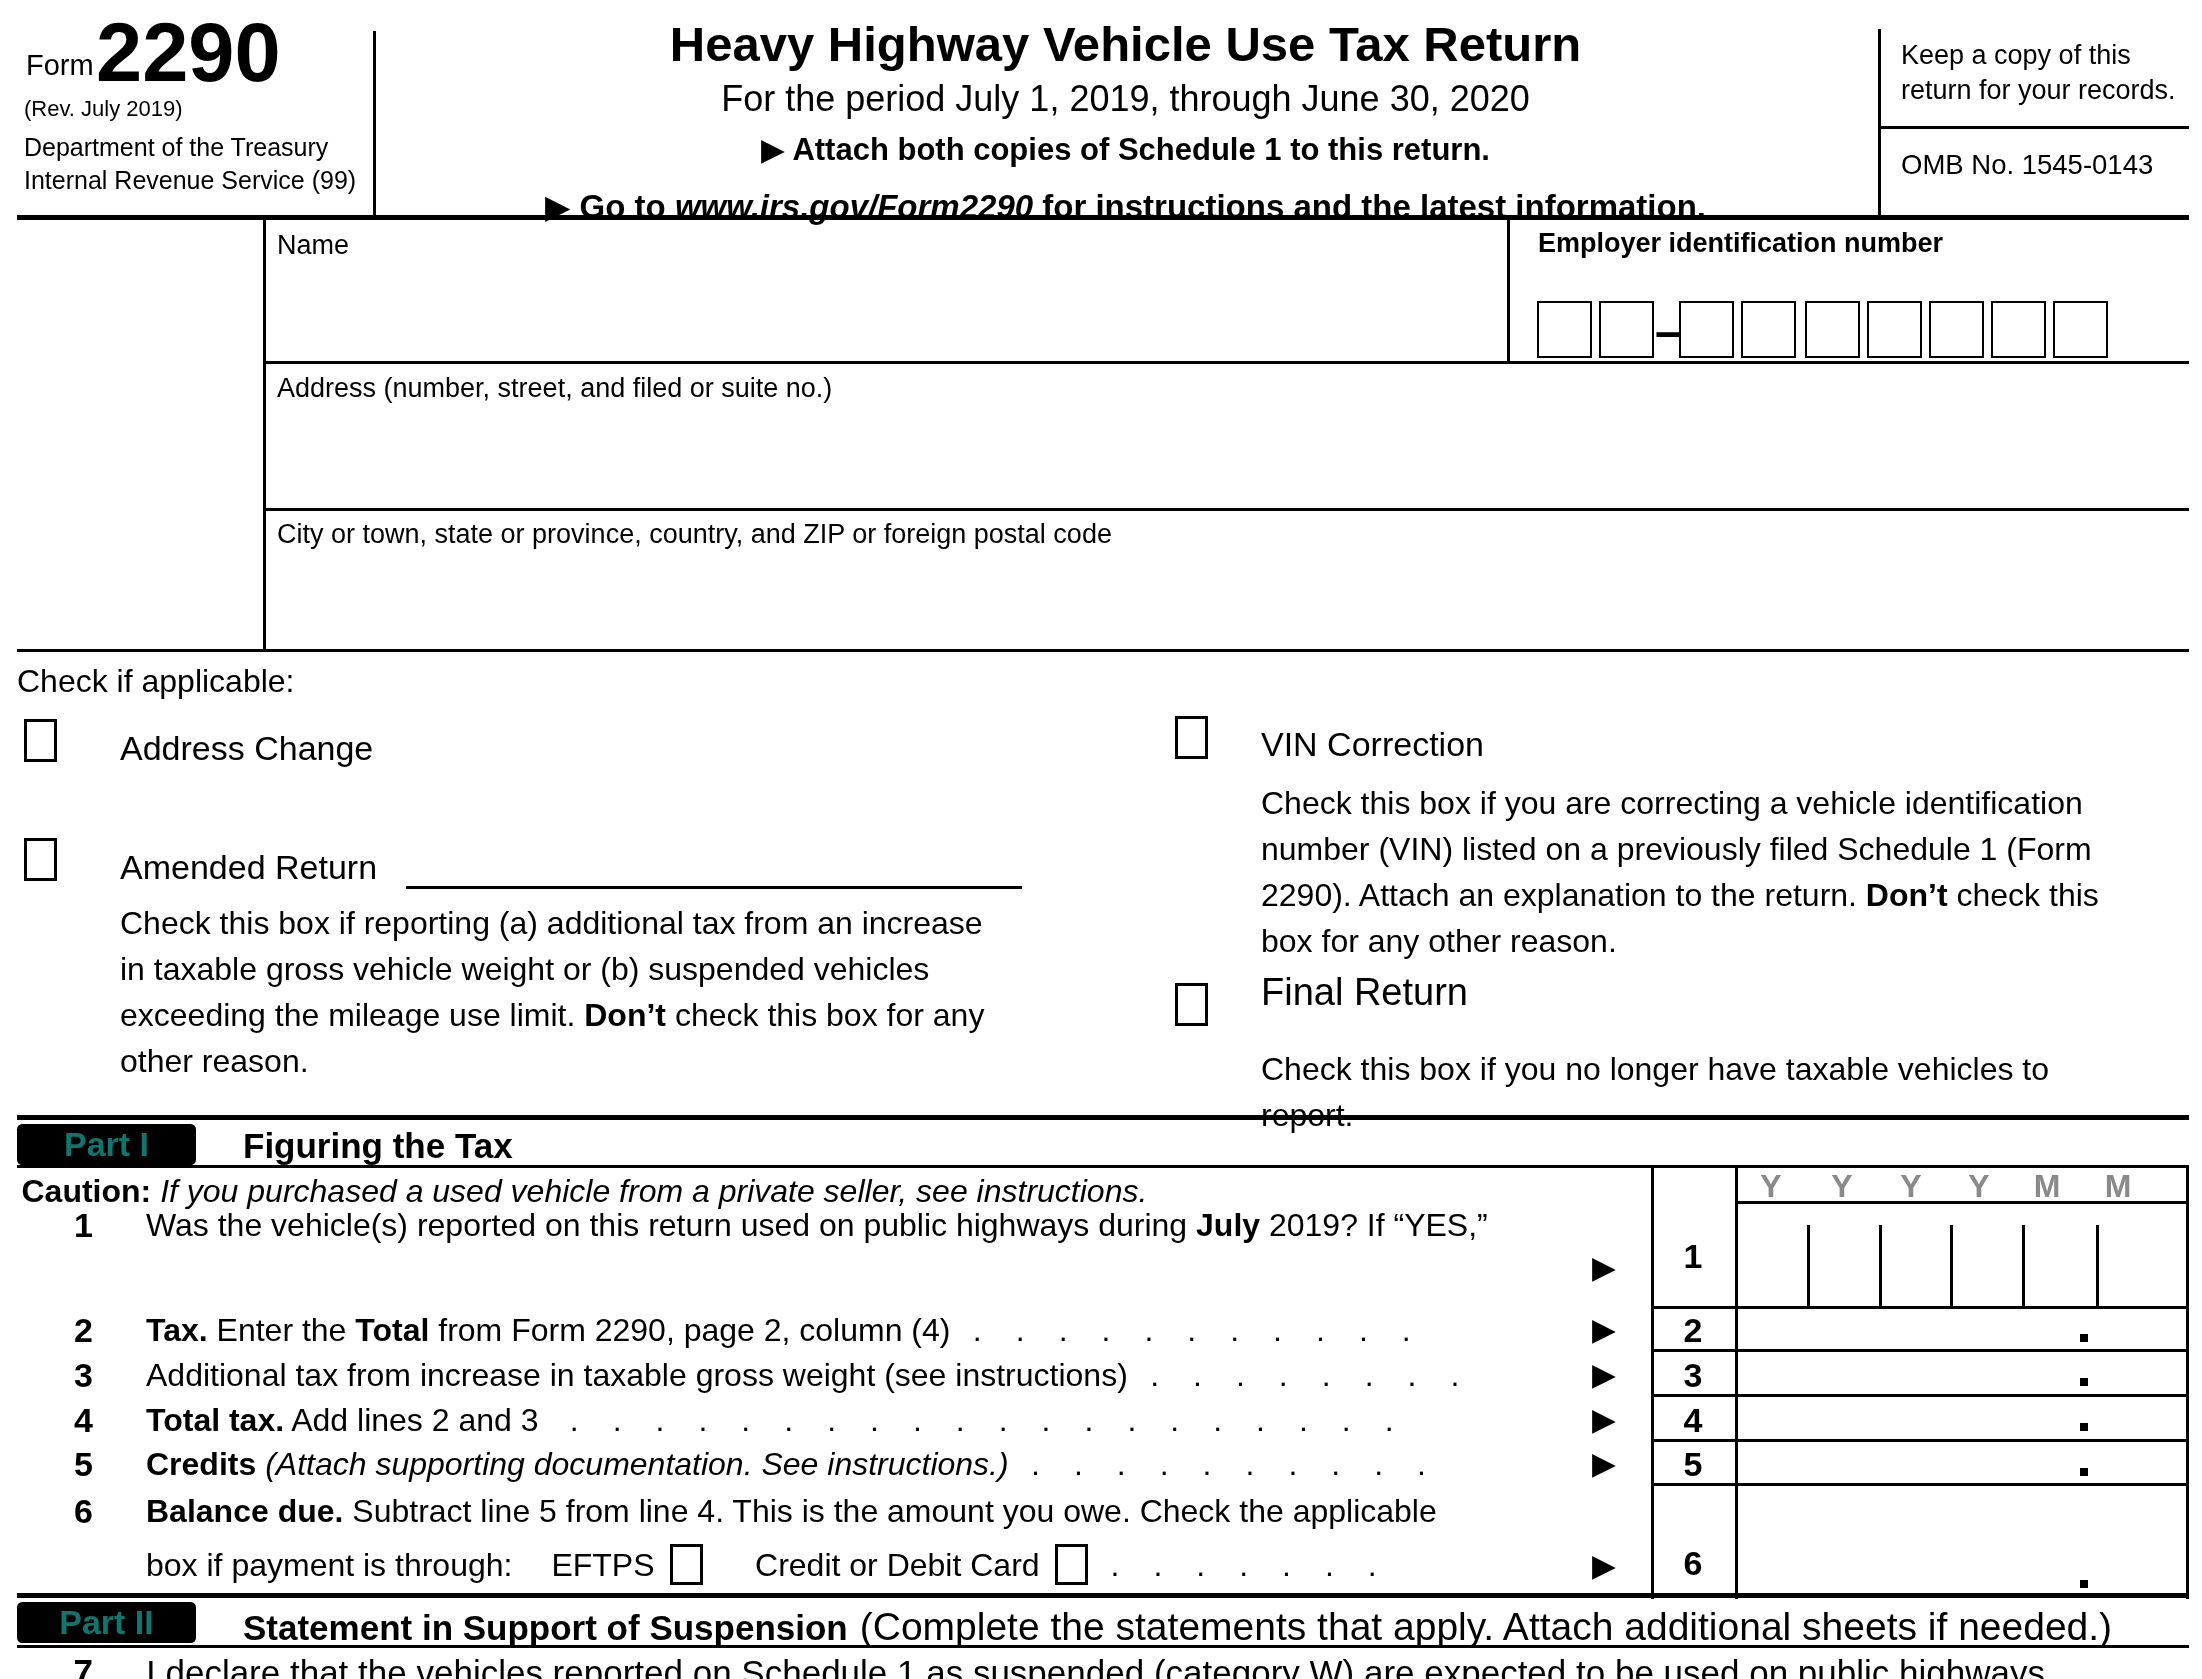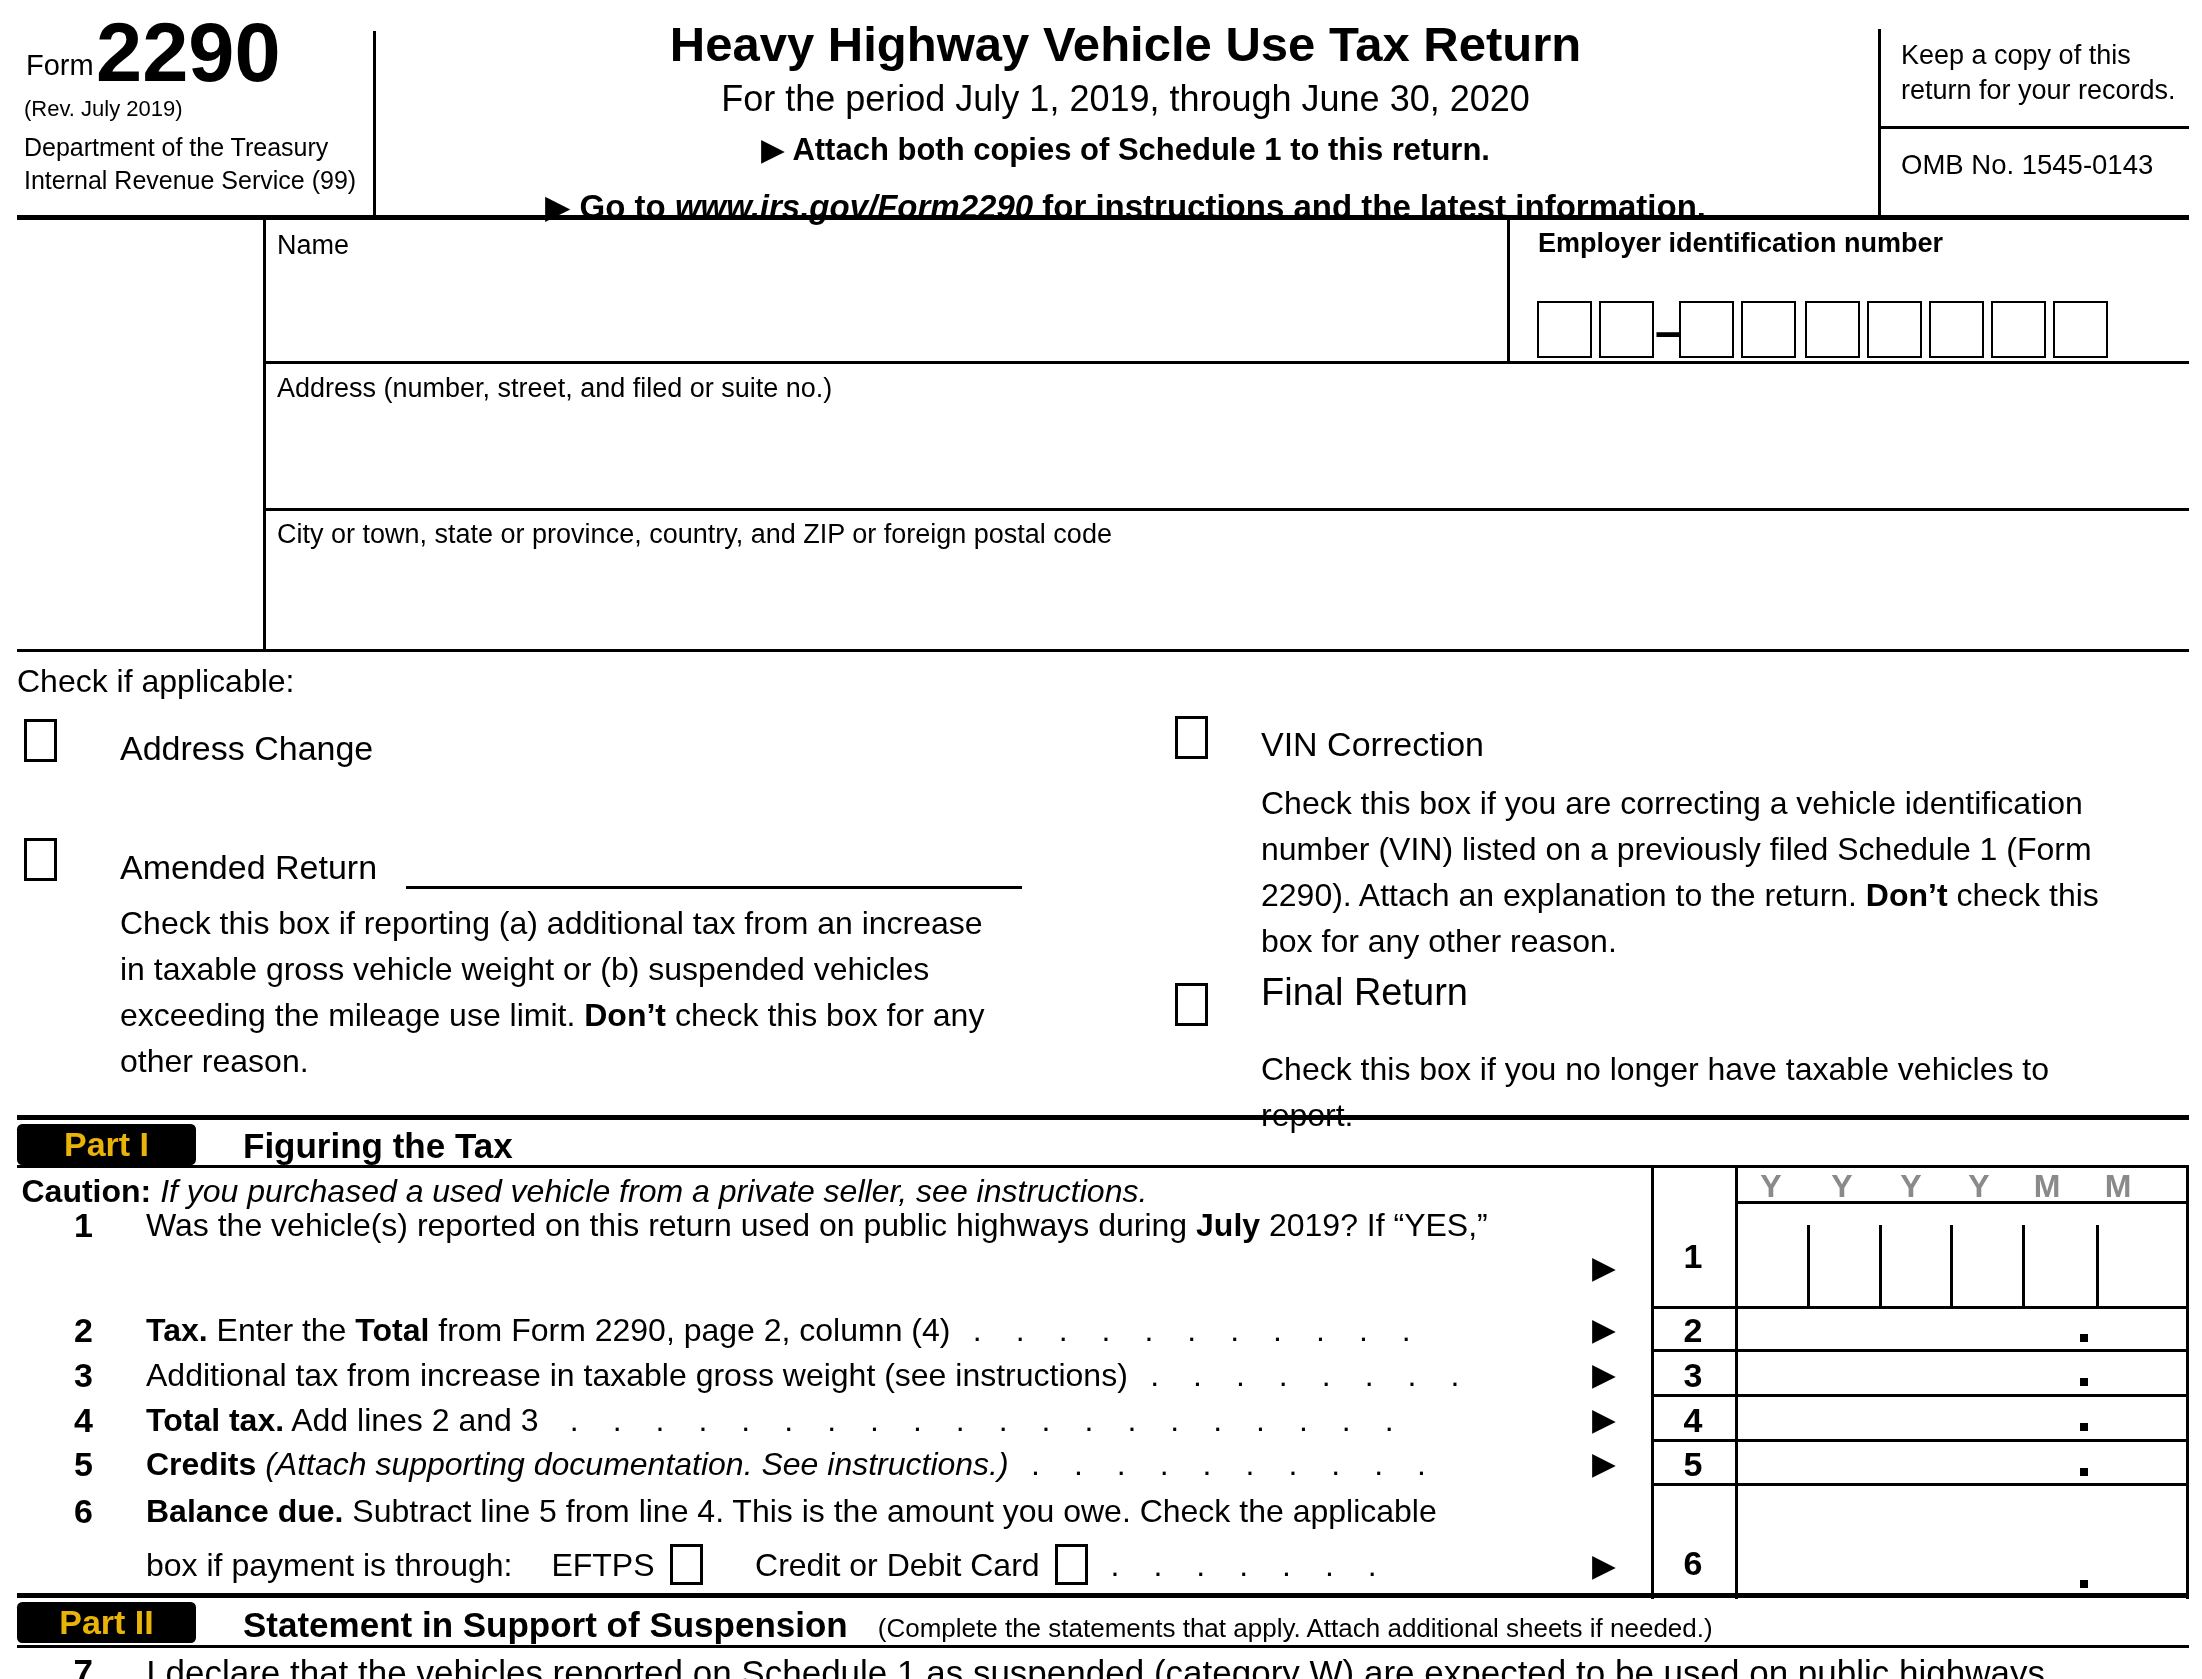--- a/index.html
+++ b/index.html
@@ -13,21 +13,21 @@
   .wrap{white-space:normal;line-height:46px;}
   .b{font-weight:bold;}
   .i{font-style:italic;}
   .center{text-align:center;}
   .cb{position:absolute;width:33px;height:43px;border:3.4px solid #000;background:#fff;box-sizing:border-box;}
   .cbi{display:inline-block;width:33px;height:41px;border:3.4px solid #000;box-sizing:border-box;
        vertical-align:-8.6px;margin-left:15.5px;}
   .einbox{position:absolute;top:301px;width:55px;height:57px;border:2.6px solid #000;box-sizing:border-box;background:#fff;}
   .dots{letter-spacing:34px;padding-left:22.4px;}
   .arrow{position:absolute;font-size:31px;font-family:"DejaVu Sans",sans-serif;}
-  .partbar{position:absolute;left:17px;width:179px;height:41px;background:#000;color:#eab308;
+  .partbar{position:absolute;left:17px;width:179px;height:41px;background:#000;color:#0f766e;
            font-weight:bold;font-size:34px;text-align:center;line-height:41px;border-radius:5.2px;}
   .rownum{position:absolute;left:1651px;width:84px;text-align:center;font-weight:bold;font-size:34px;}
   .lnum{position:absolute;left:50px;width:43px;text-align:right;font-weight:bold;font-size:34px;}
   .ymm{position:absolute;top:1168px;transform:translateX(-50%);font-weight:bold;font-size:32px;color:#8a8a8a;}
   .tick{position:absolute;top:1225px;height:81px;width:2.6px;background:#000;}
   .dp{position:absolute;left:2080px;width:7.7px;height:7.7px;background:#000;}
   .fieldzone{position:absolute;background:transparent;}
   .lbl{font-size:27px;}
 </style>
 </head>
@@ -177,20 +177,20 @@
   <span class="arrow" style="left:1592px;top:1445px;">▶</span>
 
   <span class="lnum" style="top:1492px;">6</span>
   <div class="t" style="left:146px;top:1492px;"><span class="b">Balance due.</span><span> Subtract line 5 from line 4. This is the amount you owe. Check the applicable</span></div>
   <div class="t" style="left:146px;top:1544px;"><span>box if payment is through:</span><span style="margin-left:39px;">EFTPS</span><span class="cbi"></span><span style="margin-left:52px;">Credit or Debit Card</span><span class="cbi"></span><span class="dots">.......</span></div>
   <span class="arrow" style="left:1592px;top:1547px;">▶</span>
 
   <div class="hl thick" style="left:17px;top:1593px;width:2172px;"></div>
 
   <div class="partbar" style="top:1602px;">Part II</div>
-  <div class="t" style="left:243px;top:1604px;"><span class="b" style="font-size:35px;">Statement in Support of Suspension</span><span style="font-size:26px;margin-left:30px;">(Complete the statements that apply. Attach additional sheets if needed.)</span></div>
+  <div class="t" style="left:243px;top:1604px;"><span class="b" style="font-size:35px;">Statement in Support of Suspension</span><span style="font-size:39px;margin-left:12px;">(Complete the statements that apply. Attach additional sheets if needed.)</span></div>
   <div class="hl" style="left:17px;top:1645px;width:2172px;"></div>
 
   <span class="lnum" style="top:1652px;font-size:35px;">7</span>
   <div class="t" style="left:146px;top:1652px;font-size:35px;">I declare that the vehicles reported on Schedule 1 as suspended (category W) are expected to be used on public highways</div>
 
 </div>
 
 
 </body></html>

